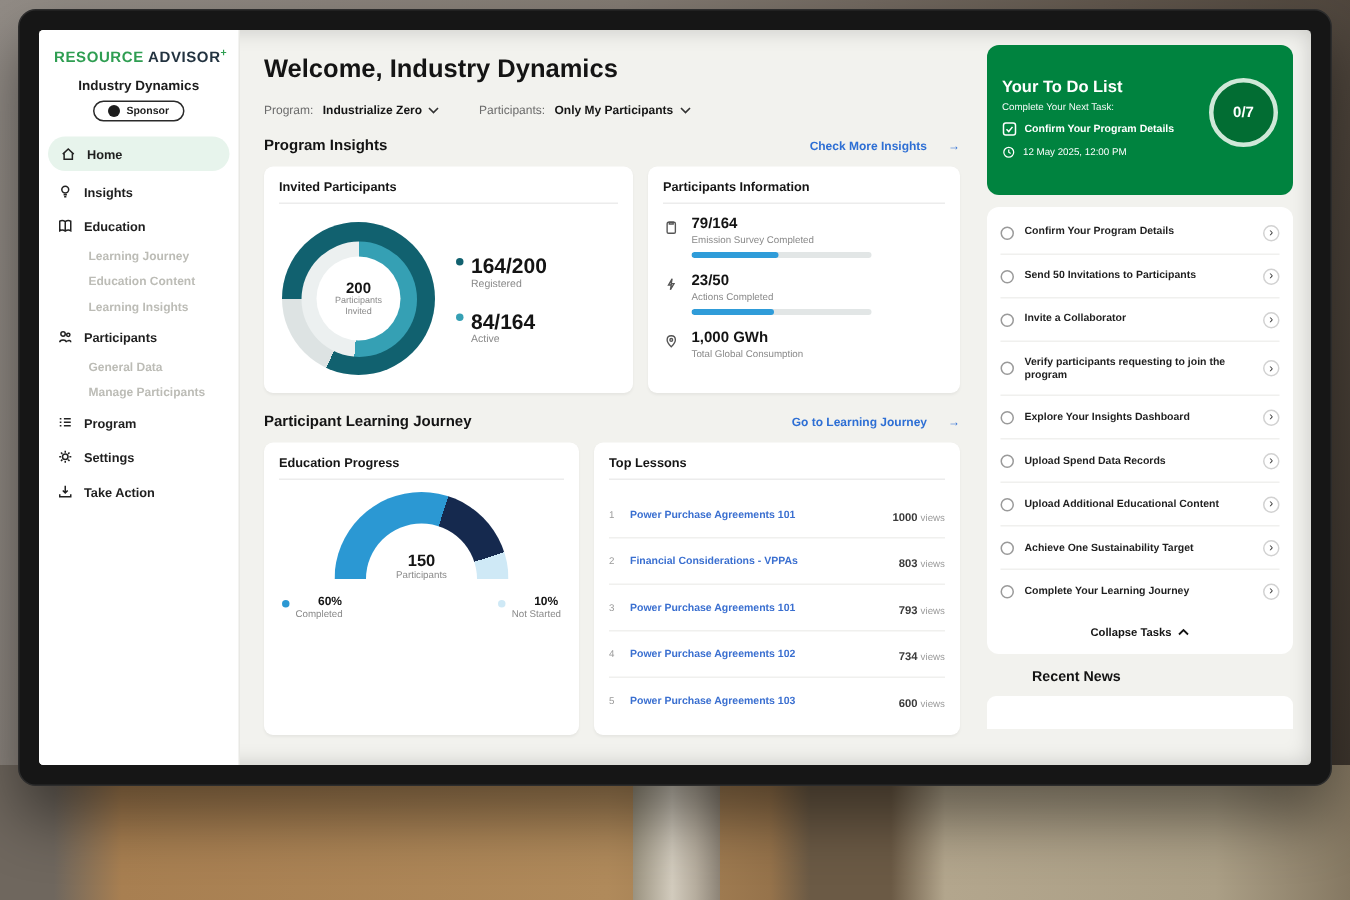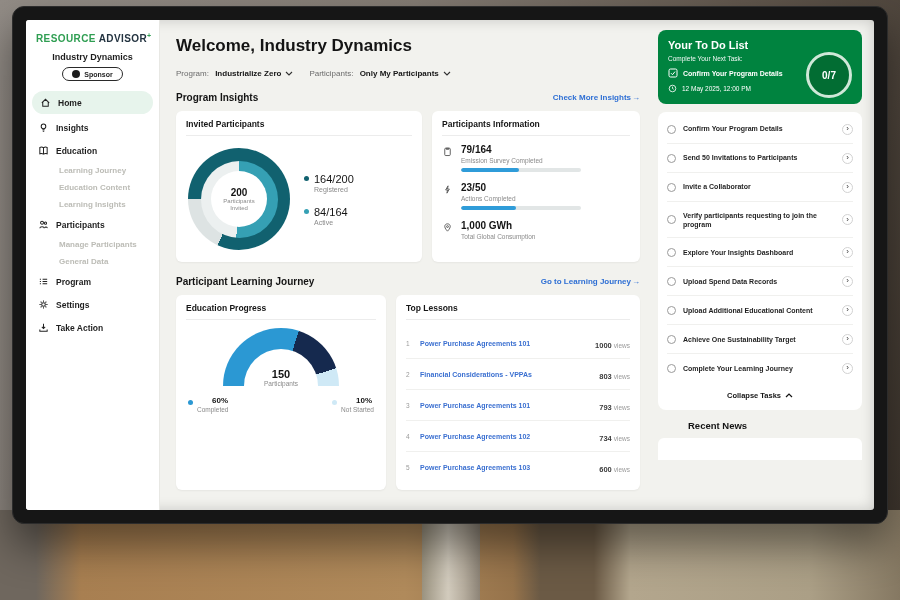--- a/index.html
+++ b/index.html
@@ -28,44 +28,44 @@
   .sp-dot{width:8px;height:8px;border-radius:50%;background:#1d1d1d;}
   .nav{list-style:none;margin:0;padding:0;}
   .nav li{display:flex;align-items:center;gap:7px;padding:6px 12px;font-size:8.5px;font-weight:700;color:#1f1f1f;cursor:pointer;}
   .nav li.active{background:#e7f4ec;border-radius:14px;margin:0 6px 2px;padding:6px 8px;}
   .nav li.sub{padding:4px 12px 4px 33px;color:#bcbcb6;font-weight:700;font-size:8px;}
   .nav svg{flex:none;}
 
   
   .main{flex:1;min-width:0;padding:16px 12px 0 16px;}
   .h1{font-size:17px;font-weight:700;color:#141414;margin:0 0 13px;}
-  .filters{display:flex;gap:16px;align-items:center;font-size:8px;color:#6b6b6b;}
+  .filters{display:flex;gap:26px;align-items:center;font-size:8px;color:#6b6b6b;}
   .fvalue{font-weight:700;color:#151515;display:inline-flex;align-items:center;gap:4px;margin-left:4px;cursor:pointer;}
   .sechead{display:flex;justify-content:space-between;align-items:center;margin:14px 0 8px;}
   .sechead h2{font-size:10px;font-weight:700;color:#141414;margin:0;}
-  .seclink{font-size:8px;font-weight:700;color:#2e6fd4;display:flex;align-items:center;gap:1px;cursor:pointer;justify-content:center;}
+  .seclink{font-size:8px;font-weight:700;color:#2e6fd4;display:flex;align-items:center;gap:14px;cursor:pointer;justify-content:center;}
   .cards{display:flex;gap:10px;align-items:stretch;}
   .card{background:#fff;border-radius:6px;padding:8px 10px;box-shadow:0 1px 2px rgba(0,0,0,.05);}
   .ctitle{font-size:8.5px;font-weight:700;color:#161616;padding-bottom:6px;border-bottom:1px solid #ececec;margin-bottom:8px;}
 
   .invited{width:246px;}
   .invited-body{display:flex;align-items:center;gap:14px;padding:4px 0 4px 2px;}
   .donut{width:102px;height:102px;border-radius:50%;
     background:conic-gradient(from 270deg,#11616f 0deg 295deg,#dde3e3 295deg 360deg);
     display:grid;place-items:center;}
   .donut-mid{width:77px;height:77px;border-radius:50%;
     background:conic-gradient(#35a0b4 0deg 185deg,#ecf0f0 185deg 360deg);display:grid;place-items:center;}
   .donut-hole{width:56px;height:56px;border-radius:50%;background:#fff;display:flex;flex-direction:column;
     align-items:center;justify-content:center;text-align:center;}
   .donut-hole .v{font-size:10px;font-weight:700;color:#141414;}
   .donut-hole .l{font-size:6px;color:#8a8a8a;line-height:1.15;width:42px;}
   .dlegend{display:flex;flex-direction:column;gap:13px;}
   .litem{display:flex;gap:5px;align-items:flex-start;}
   .dot{width:5px;height:5px;border-radius:50%;margin-top:3px;flex:none;background:#999;}
-  .litem .v{font-size:11px;font-weight:400;color:#141414;}
+  .litem .v{font-size:14px;font-weight:700;color:#141414;}
   .litem .l{font-size:7px;color:#8a8a8a;margin-top:1px;}
 
   .info{flex:1;}
   .stat{display:flex;gap:8px;margin-bottom:10px;align-items:flex-start;}
   .stat svg{margin-top:2px;flex:none;}
   .stat .v{font-size:10px;font-weight:700;color:#141414;}
   .stat .l{font-size:6.5px;color:#8a8a8a;margin:2px 0 4px;}
   .track{width:120px;height:4px;border-radius:2px;background:#e2e6e6;overflow:hidden;}
   .fill{height:100%;border-radius:2px;background:#2f9cd9;width:0;}
 
@@ -85,21 +85,21 @@
   .lessons{flex:1;}
   .lrow{display:flex;align-items:center;gap:6px;padding:6px 0;border-bottom:1px solid #f0f0ee;}
   .lrow:last-child{border-bottom:none;}
   .lrank{font-size:6.5px;color:#9a9a9a;width:8px;flex:none;}
   .ltitle{font-size:7px;font-weight:700;color:#3a6fd0;flex:1;cursor:pointer;}
   .lviews{font-size:7.5px;font-weight:700;color:#3b3b3b;}
   .lsuffix{font-size:6.5px;color:#9a9a9a;margin-left:2px;font-weight:400;}
 
   
   .right{width:222px;flex:none;padding:10px 12px 0 6px;}
-  .todo{position:relative;background:#00833f;border-radius:8px;padding:9px 10px;color:#fff;}
+  .todo{position:relative;background:#00833f;border-radius:8px;padding:22px 10px;color:#fff;}
   .todo h3{margin:0;font-size:11px;font-weight:700;}
   .todo .sub{font-size:6.5px;margin:4px 0 6px;opacity:.95;width:135px;}
   .trow{display:flex;align-items:center;gap:5px;font-size:7px;font-weight:700;margin-bottom:6px;width:138px;}
   .crow{display:flex;align-items:center;gap:5px;font-size:6.5px;width:138px;padding-bottom:2px;}
   .ring{position:absolute;right:10px;top:22px;width:46px;height:46px;border-radius:50%;background:#026d33;
     border:3px solid #cfe8d8;display:grid;place-items:center;font-size:10px;font-weight:700;color:#fff;}
   .tasks{background:#fff;border-radius:8px;margin-top:8px;padding:3px 9px;}
   .task{display:flex;align-items:center;gap:7px;padding:8.5px 0;border-bottom:1px solid #f0f0ee;cursor:pointer;}
   .task .circ{width:9px;height:9px;border:1px solid #9a9a9a;border-radius:50%;flex:none;}
   .task .lab{flex:1;font-size:7px;font-weight:700;color:#1f1f1f;line-height:1.3;}
@@ -160,24 +160,24 @@
       </li>
       <li>
         <svg width="11" height="11" viewBox="0 0 12 12" fill="none" stroke="#222" stroke-width="1.1">
               <circle cx="4.4" cy="4" r="1.6"></circle>
               <circle cx="8.2" cy="4.6" r="1.2"></circle>
               <path d="M2 10 C2 7.8 6.8 7.8 6.8 10 M7.4 9.5 C7.9 8.2 10.2 8.5 10 10"></path>
             </svg>
         <span>Participants</span>
       </li>
       <li class="sub">
+        <span>General Data</span>
+      </li>
+      <li class="sub">
         <span>Manage Participants</span>
-      </li>
-      <li class="sub">
-        <span>General Data</span>
       </li>
       <li>
         <svg width="11" height="11" viewBox="0 0 12 12" fill="none" stroke="#222" stroke-width="1.1">
               <path d="M2 3.5 h1.2 M5 3.5 h5 M2 6 h1.2 M5 6 h5 M2 8.5 h1.2 M5 8.5 h5"></path>
             </svg>
         <span>Program</span>
       </li>
       <li>
         <svg width="11" height="11" viewBox="0 0 12 12" fill="none" stroke="#222" stroke-width="1.1">
               <circle cx="6" cy="6" r="2"></circle>

